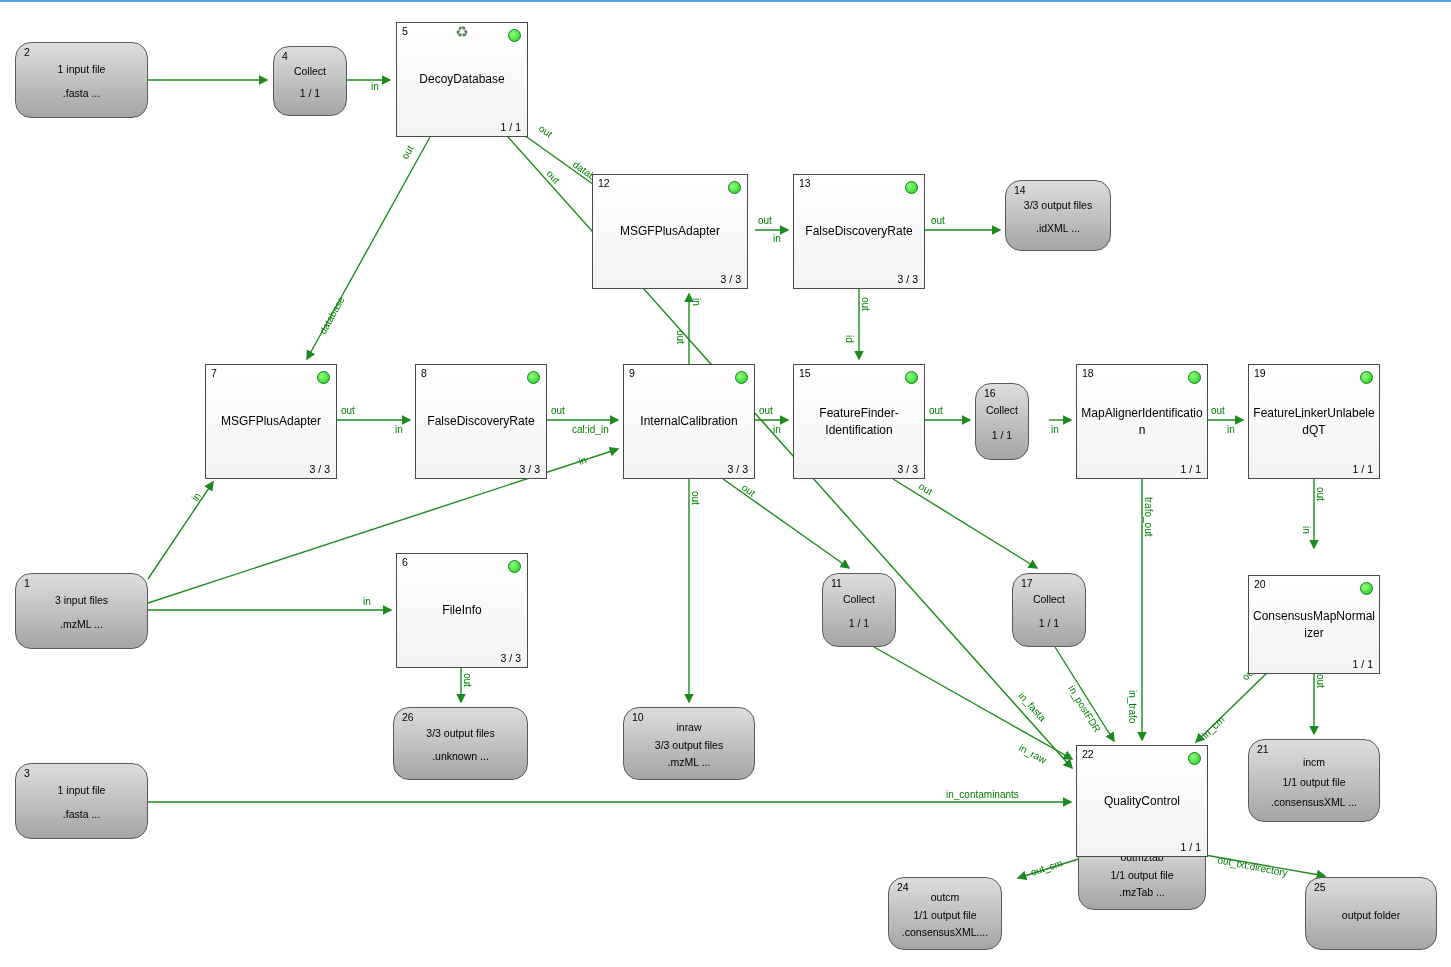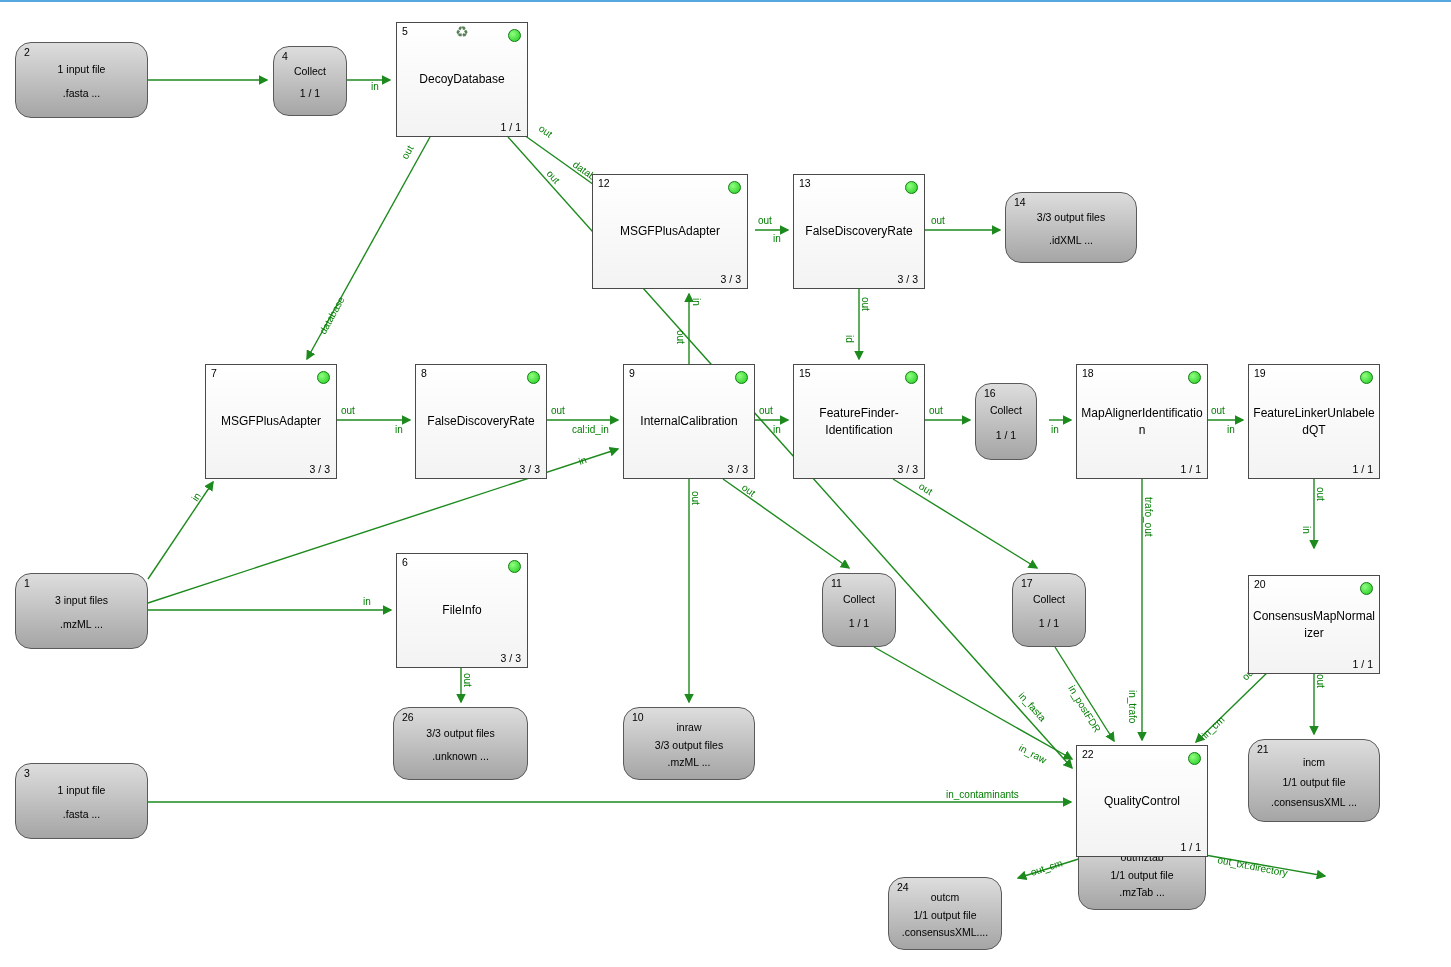--- a/index.html
+++ b/index.html
@@ -122,29 +122,29 @@
   </div>
 
   <div class="io" style="left:273px;top:44px;width:74px;height:70px">
     <span class="num">4</span>
     <div class="iolines">
       <div>Collect</div>
       <div>1 / 1</div>
     </div>
   </div>
 
-  <div class="io" style="left:1005px;top:190px;width:132px;height:71px">
+  <div class="io" style="left:1005px;top:178px;width:106px;height:71px">
     <span class="num">14</span>
     <div class="iolines">
       <div>3/3 output files</div>
       <div>.idXML ...</div>
     </div>
   </div>
 
-  <div class="io" style="left:975px;top:381px;width:62px;height:77px">
+  <div class="io" style="left:975px;top:381px;width:54px;height:77px">
     <span class="num">16</span>
     <div class="iolines">
       <div>Collect</div>
       <div>1 / 1</div>
     </div>
   </div>
 
   <div class="io" style="left:15px;top:571px;width:133px;height:76px">
     <span class="num">1</span>
     <div class="iolines">
@@ -214,20 +214,26 @@
 
   <div class="io" style="left:1078px;top:835px;width:128px;height:73px">
     <span class="num">23</span>
     <div class="iolines">
       <div>outmztab</div>
       <div>1/1 output file</div>
       <div>.mzTab ...</div>
     </div>
   </div>
 
+  <div class="io" style="left:1305px;top:875px;width:132px;height:73px">
+    <span class="num">25</span>
+    <div class="iolines">
+      <div>output folder</div>
+    </div>
+  </div>
 
   <div class="tool" style="left:396px;top:20px;width:132px;height:115px">
     <span class="num">5</span>
     <span class="recycle">♻</span>
     <span class="status"></span>
     <div class="tname">DecoyDatabase</div>
     <span class="count">1 / 1</span>
   </div>
 
   <div class="tool" style="left:592px;top:172px;width:156px;height:115px">

